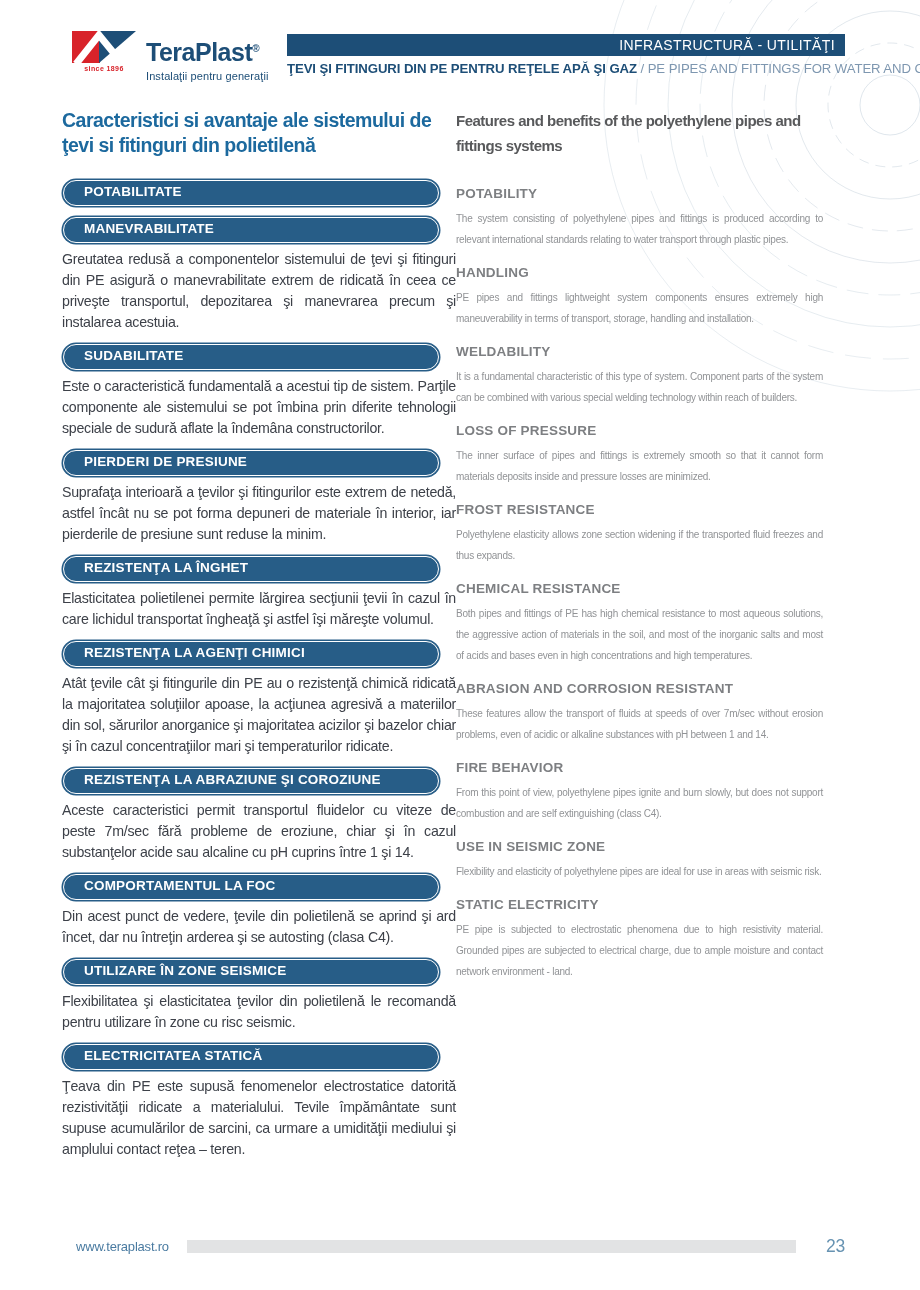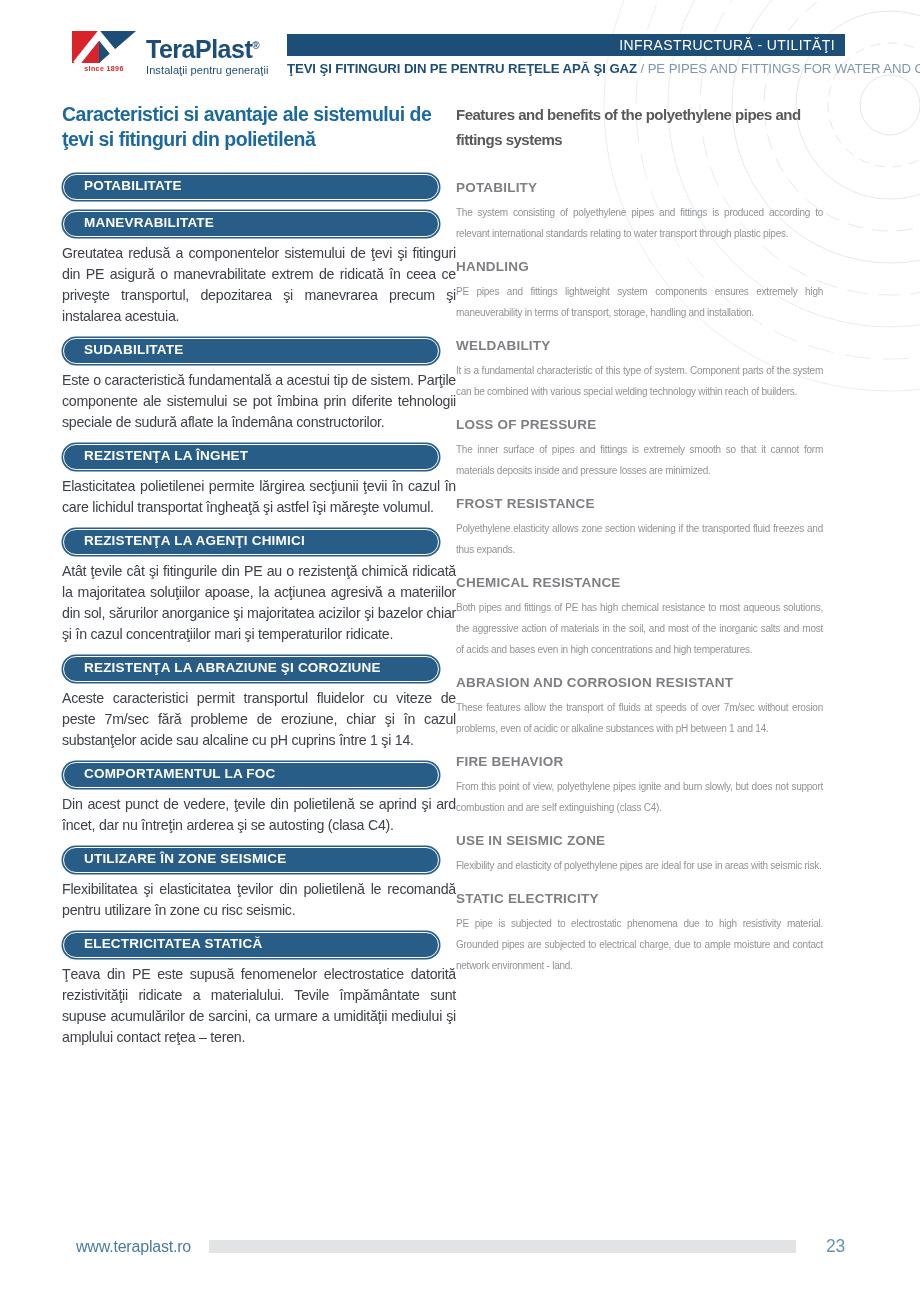--- a/index.html
+++ b/index.html
@@ -10,21 +10,21 @@
   .deco-circles{position:absolute;top:0;right:0;z-index:0;pointer-events:none;}
   .page{position:relative;z-index:1;}
 
   
   .header{display:flex;justify-content:space-between;align-items:flex-start;
     padding:30px 75px 0 72px;}
   .logo-block{display:flex;align-items:flex-start;gap:10px;}
   .logo-mark{width:64px;display:flex;flex-direction:column;align-items:center;}
   .logo-since{font-size:7px;font-weight:bold;color:var(--logo-red);letter-spacing:.4px;margin-top:1px;}
   .brand-wrap{padding-top:2px;}
-  .brand{font-size:25px;font-weight:bold;color:var(--navy);letter-spacing:-.5px;line-height:28px;}
+  .brand{font-size:25px;font-weight:bold;color:var(--navy);letter-spacing:-.5px;line-height:33px;}
   .brand sup{font-size:10px;}
   .tagline{font-size:11px;color:var(--navy);margin-top:1px;letter-spacing:.1px;}
   .header-right{width:558px;text-align:right;padding-top:4px;}
   .category-badge{background:var(--navy);color:#fff;font-size:14px;font-weight:normal;
     letter-spacing:.4px;height:22px;line-height:22px;padding:0 10px;text-align:right;}
   .subtitle{margin-top:5px;font-size:13.2px;letter-spacing:-.1px;white-space:nowrap;}
   .subtitle .ro{color:var(--navy);font-weight:bold;}
   .subtitle .en{color:var(--subtitle-en-blue);font-weight:normal;}
 
   
@@ -45,21 +45,21 @@
     letter-spacing:-.25px;text-align:justify;}
 
   .en-section{margin-bottom:15px;}
   .en-heading{margin:0 0 7px 0;color:var(--en-heading-gray);font-size:13.5px;
     font-weight:bold;letter-spacing:.2px;}
   .en-body{margin:0;color:var(--en-body-gray);font-size:10px;line-height:21px;
     letter-spacing:-.25px;text-align:justify;}
 
   
   .footer{position:absolute;left:76px;right:75px;top:1236px;display:flex;align-items:center;}
-  .footer-link{color:var(--footer-link-blue);font-size:16px;letter-spacing:-.2px;text-decoration:none;}
+  .footer-link{color:var(--footer-link-blue);font-size:13px;letter-spacing:-.2px;text-decoration:none;}
   .footer-bar{flex:1;height:13px;background:var(--footer-bar-gray);margin:0 30px 0 18px;}
   .page-number{color:var(--page-number-blue);font-size:17.5px;letter-spacing:-.2px;}
 </style>
 </head>
 <body>
 
 <svg class="deco-circles" width="330" height="400" viewBox="0 0 330 400">
   <g fill="none" stroke="#1d4e77">
     <circle cx="300" cy="105" r="30" stroke-opacity="0.14"></circle>
     <circle cx="300" cy="105" r="62" stroke-opacity="0.13" stroke-dasharray="10 7"></circle>
@@ -109,20 +109,24 @@
   <section class="ro-section">
     <div class="pill"><span>MANEVRABILITATE</span></div>
     <p class="ro-body">Greutatea redusă a componentelor sistemului de ţevi şi fitinguri din PE asigură o manevrabilitate extrem de ridicată în ceea ce priveşte transportul, depozitarea şi manevrarea precum şi instalarea acestuia.</p>
   </section>
 
   <section class="ro-section">
     <div class="pill"><span>SUDABILITATE</span></div>
     <p class="ro-body">Este o caracteristică fundamentală a acestui tip de sistem. Parţile componente ale sistemului se pot îmbina prin diferite tehnologii speciale de sudură aflate la îndemâna constructorilor.</p>
   </section>
 
+  <section class="ro-section">
+    <div class="pill"><span>PIERDERI DE PRESIUNE</span></div>
+    <p class="ro-body">Suprafaţa interioară a ţevilor şi fitingurilor este extrem de netedă, astfel încât nu se pot forma depuneri de materiale în interior, iar pierderile de presiune sunt reduse la minim.</p>
+  </section>
 
   <section class="ro-section">
     <div class="pill"><span>REZISTENŢA LA ÎNGHET</span></div>
     <p class="ro-body">Elasticitatea polietilenei permite lărgirea secţiunii ţevii în cazul în care lichidul transportat îngheaţă şi astfel îşi măreşte volumul.</p>
   </section>
 
   <section class="ro-section">
     <div class="pill"><span>REZISTENŢA LA AGENŢI CHIMICI</span></div>
     <p class="ro-body">Atât ţevile cât şi fitingurile din PE au o rezistenţă chimică ridicată la majoritatea soluţiilor apoase, la acţiunea agresivă a materiilor din sol, sărurilor anorganice şi majoritatea acizilor şi bazelor chiar şi în cazul concentraţiilor mari şi temperaturilor ridicate.</p>
   </section>

